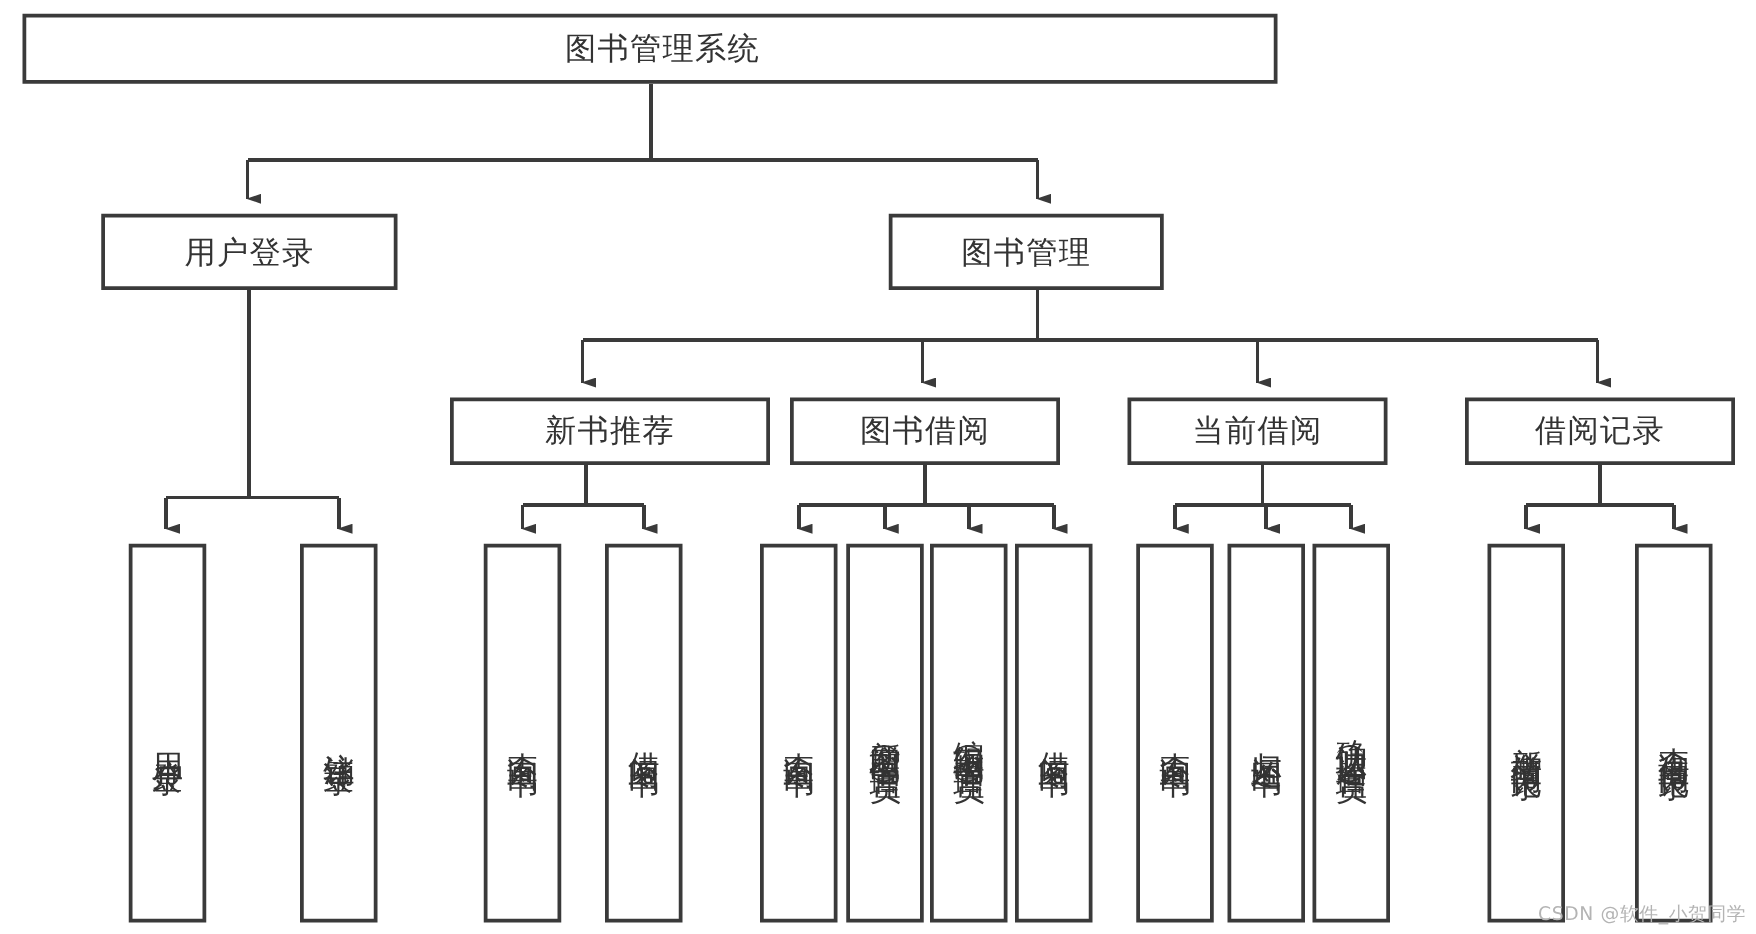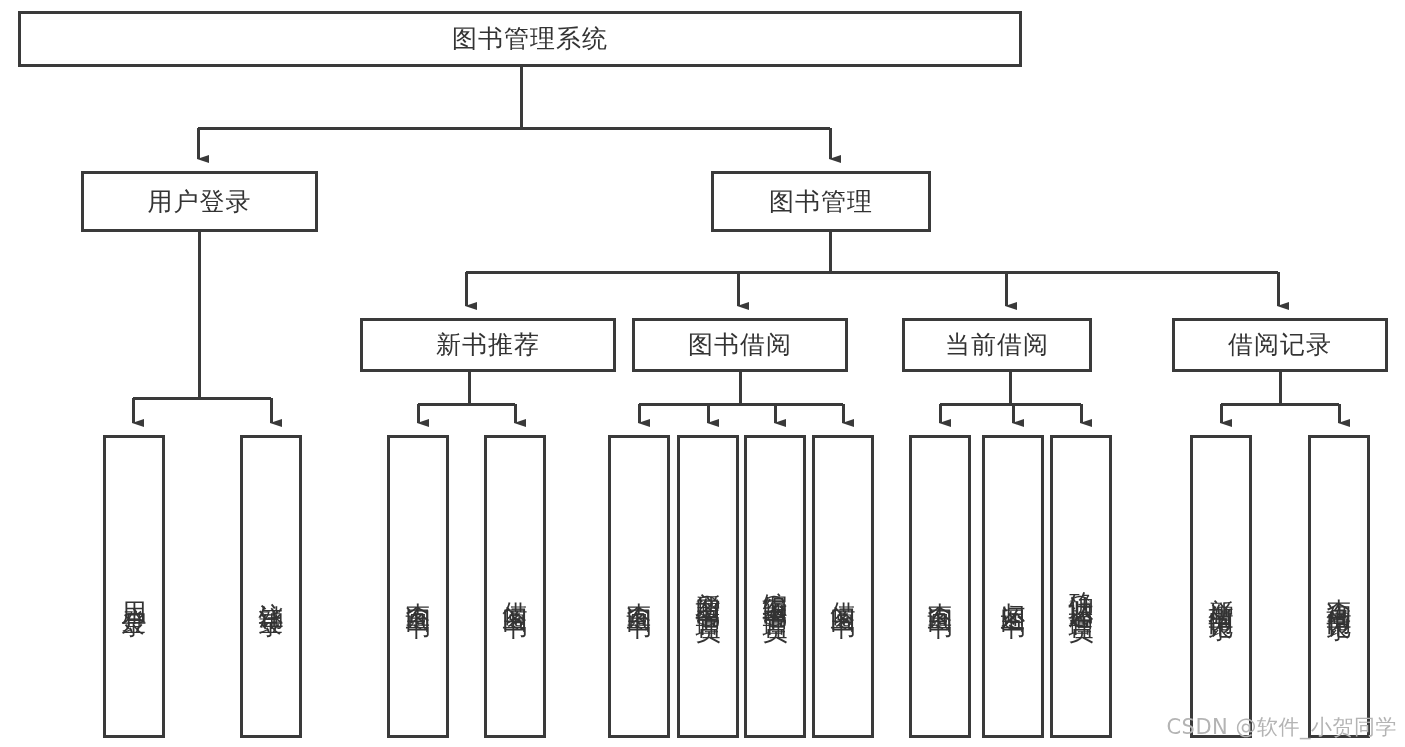--- a/index.html
+++ b/index.html
@@ -55,21 +55,21 @@
     white-space: pre-wrap;
   }
   .node.vert .label {
     writing-mode: vertical-rl;
     text-orientation: upright;
   }
   #watermark {
     position: absolute;
     right: 8px;
     bottom: 6px;
-    font-size: 21px;
+    font-size: 15px;
     color: #b4b4b4;
     letter-spacing: 0.5px;
     white-space: nowrap;
     user-select: none;
   }
 </style>
 </head>
 <body>
 
 <div id="canvas">
@@ -125,21 +125,21 @@
       </div>
       <div class="node horiz" style="left: 711px; top: 171px; width: 220px; height: 61px;">
         <span class="label">图书管理</span>
       </div>
       <div class="node horiz" style="left: 360px; top: 318px; width: 256px; height: 54px;">
         <span class="label">新书推荐</span>
       </div>
       <div class="node horiz" style="left: 632px; top: 318px; width: 216px; height: 54px;">
         <span class="label">图书借阅</span>
       </div>
-      <div class="node horiz" style="left: 902px; top: 318px; width: 190px; height: 54px;">
+      <div class="node horiz" style="left: 902px; top: 318px; width: 208px; height: 54px;">
         <span class="label">当前借阅</span>
       </div>
       <div class="node horiz" style="left: 1172px; top: 318px; width: 216px; height: 54px;">
         <span class="label">借阅记录</span>
       </div>
       <div class="node vert" style="left: 103px; top: 435px; width: 62px; height: 303px;">
         <span class="label">用户登录</span>
       </div>
       <div class="node vert" style="left: 240px; top: 435px; width: 62px; height: 303px;">
         <span class="label">注销登录</span>

